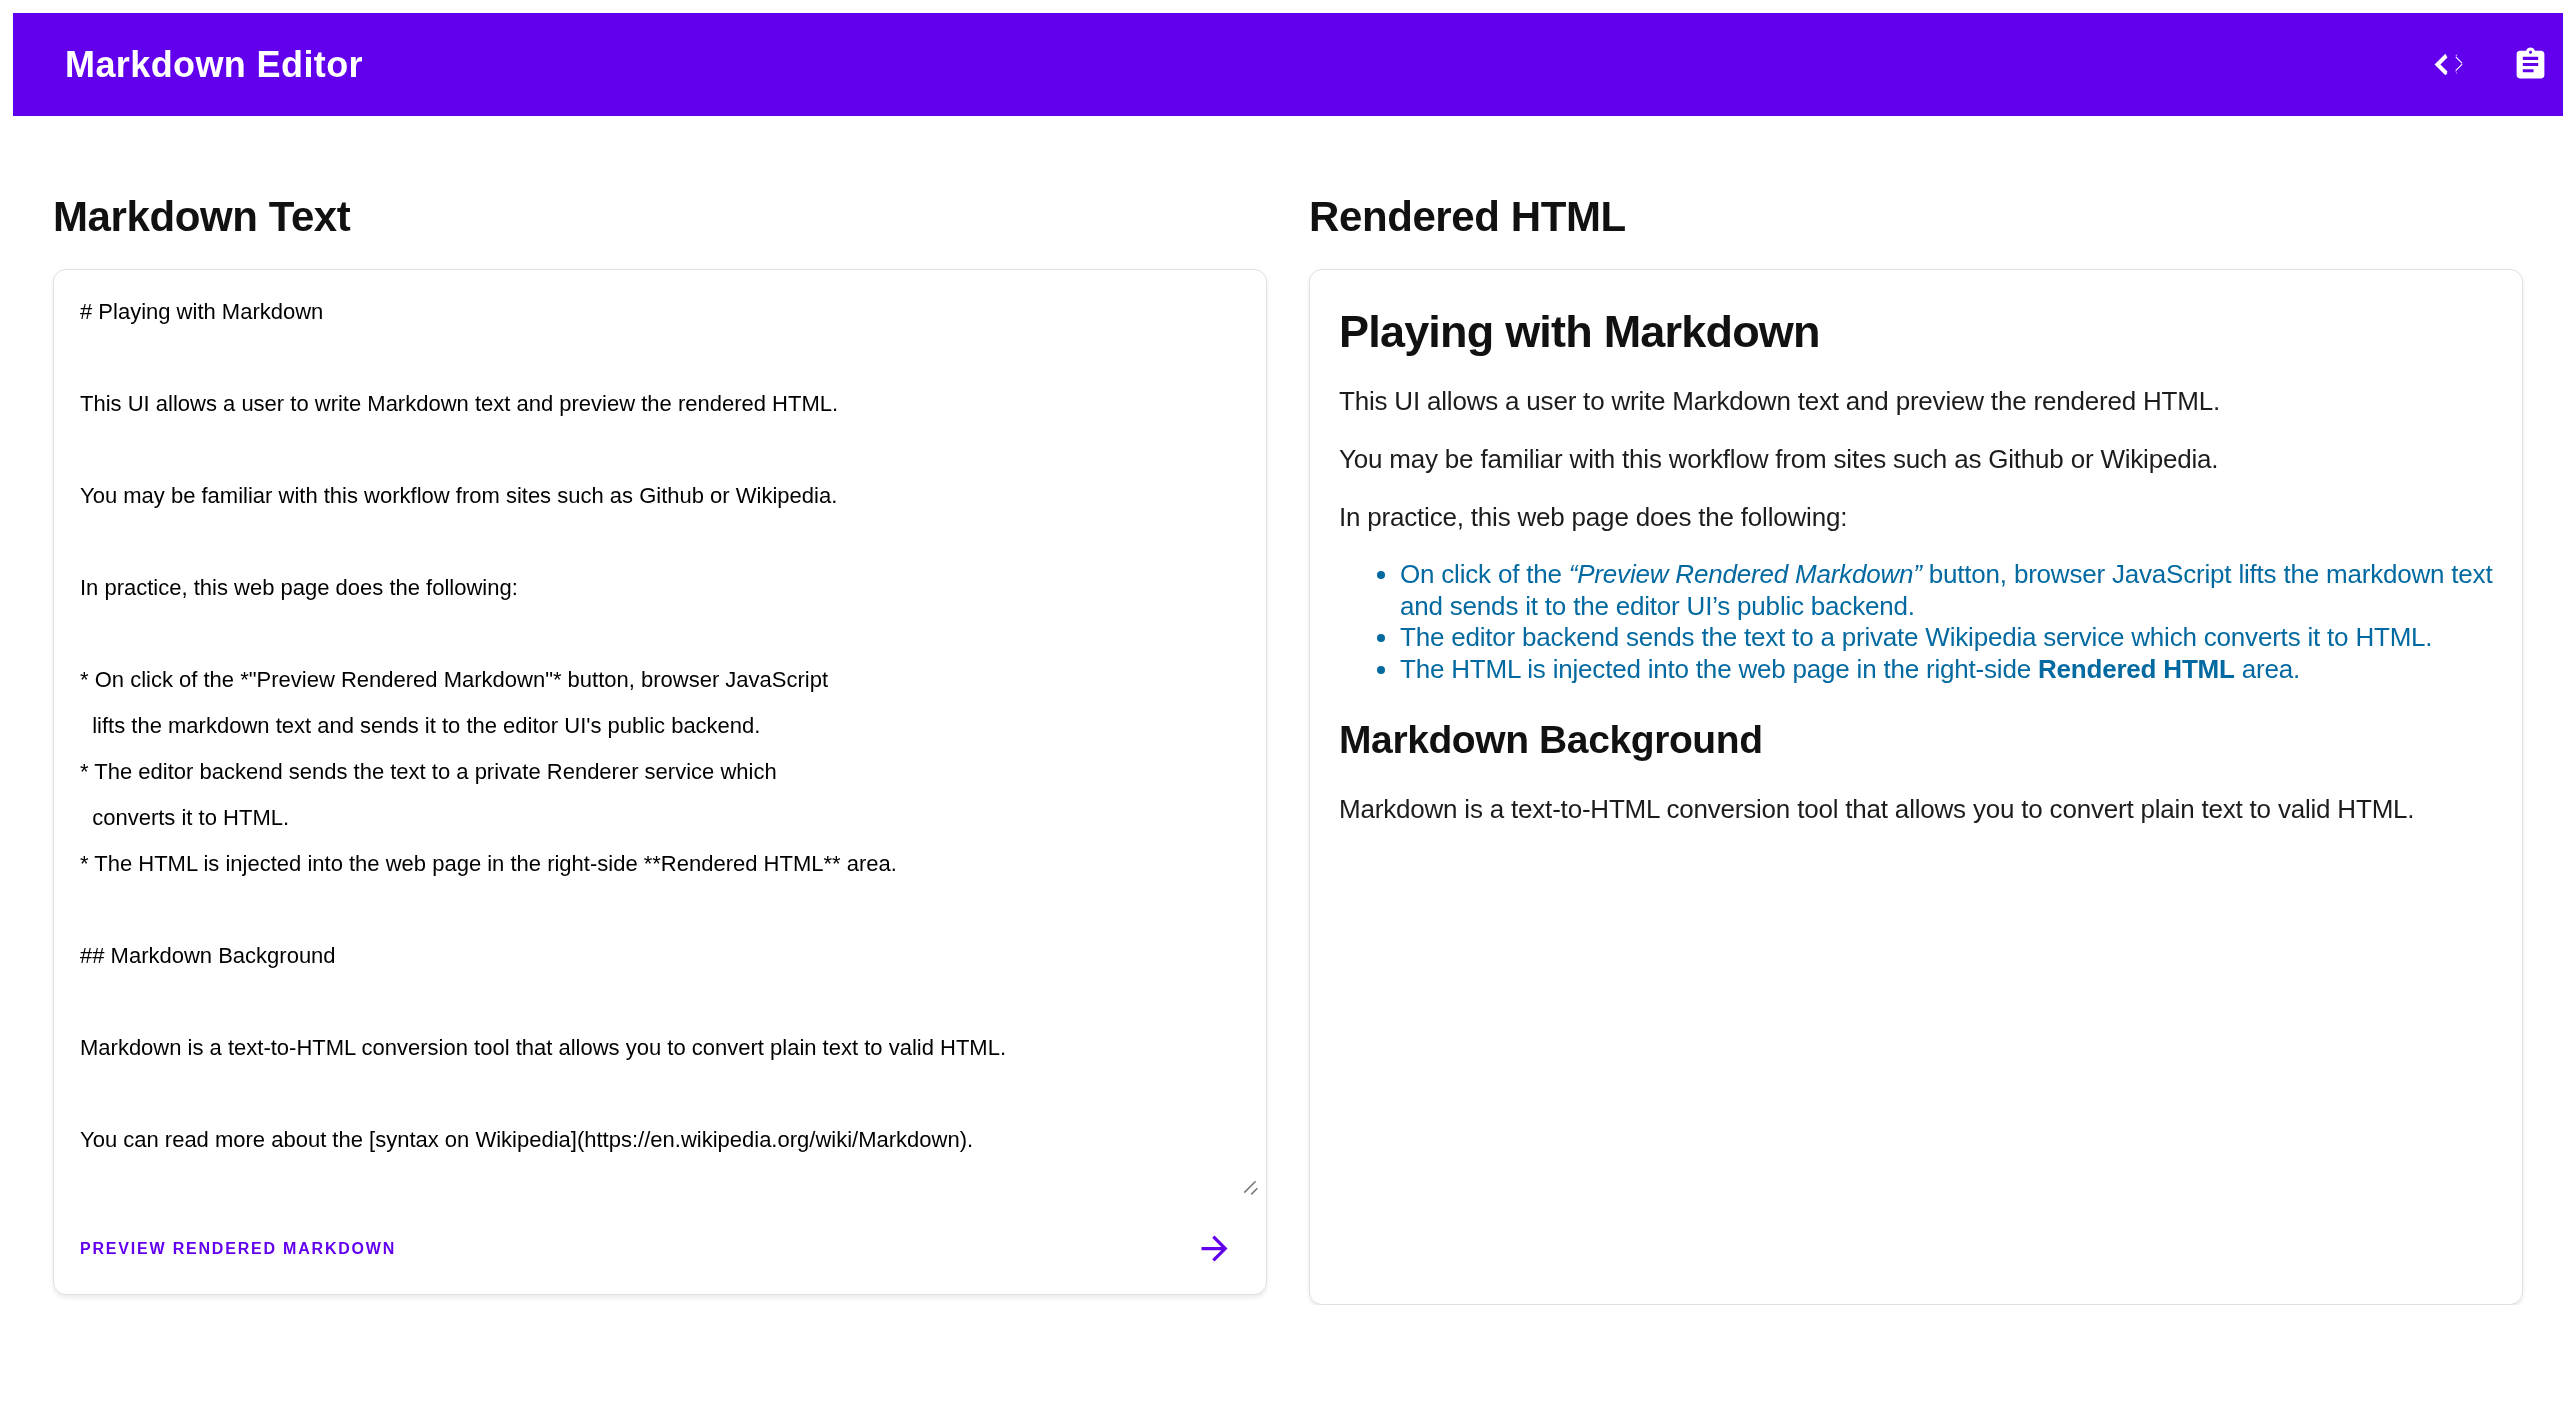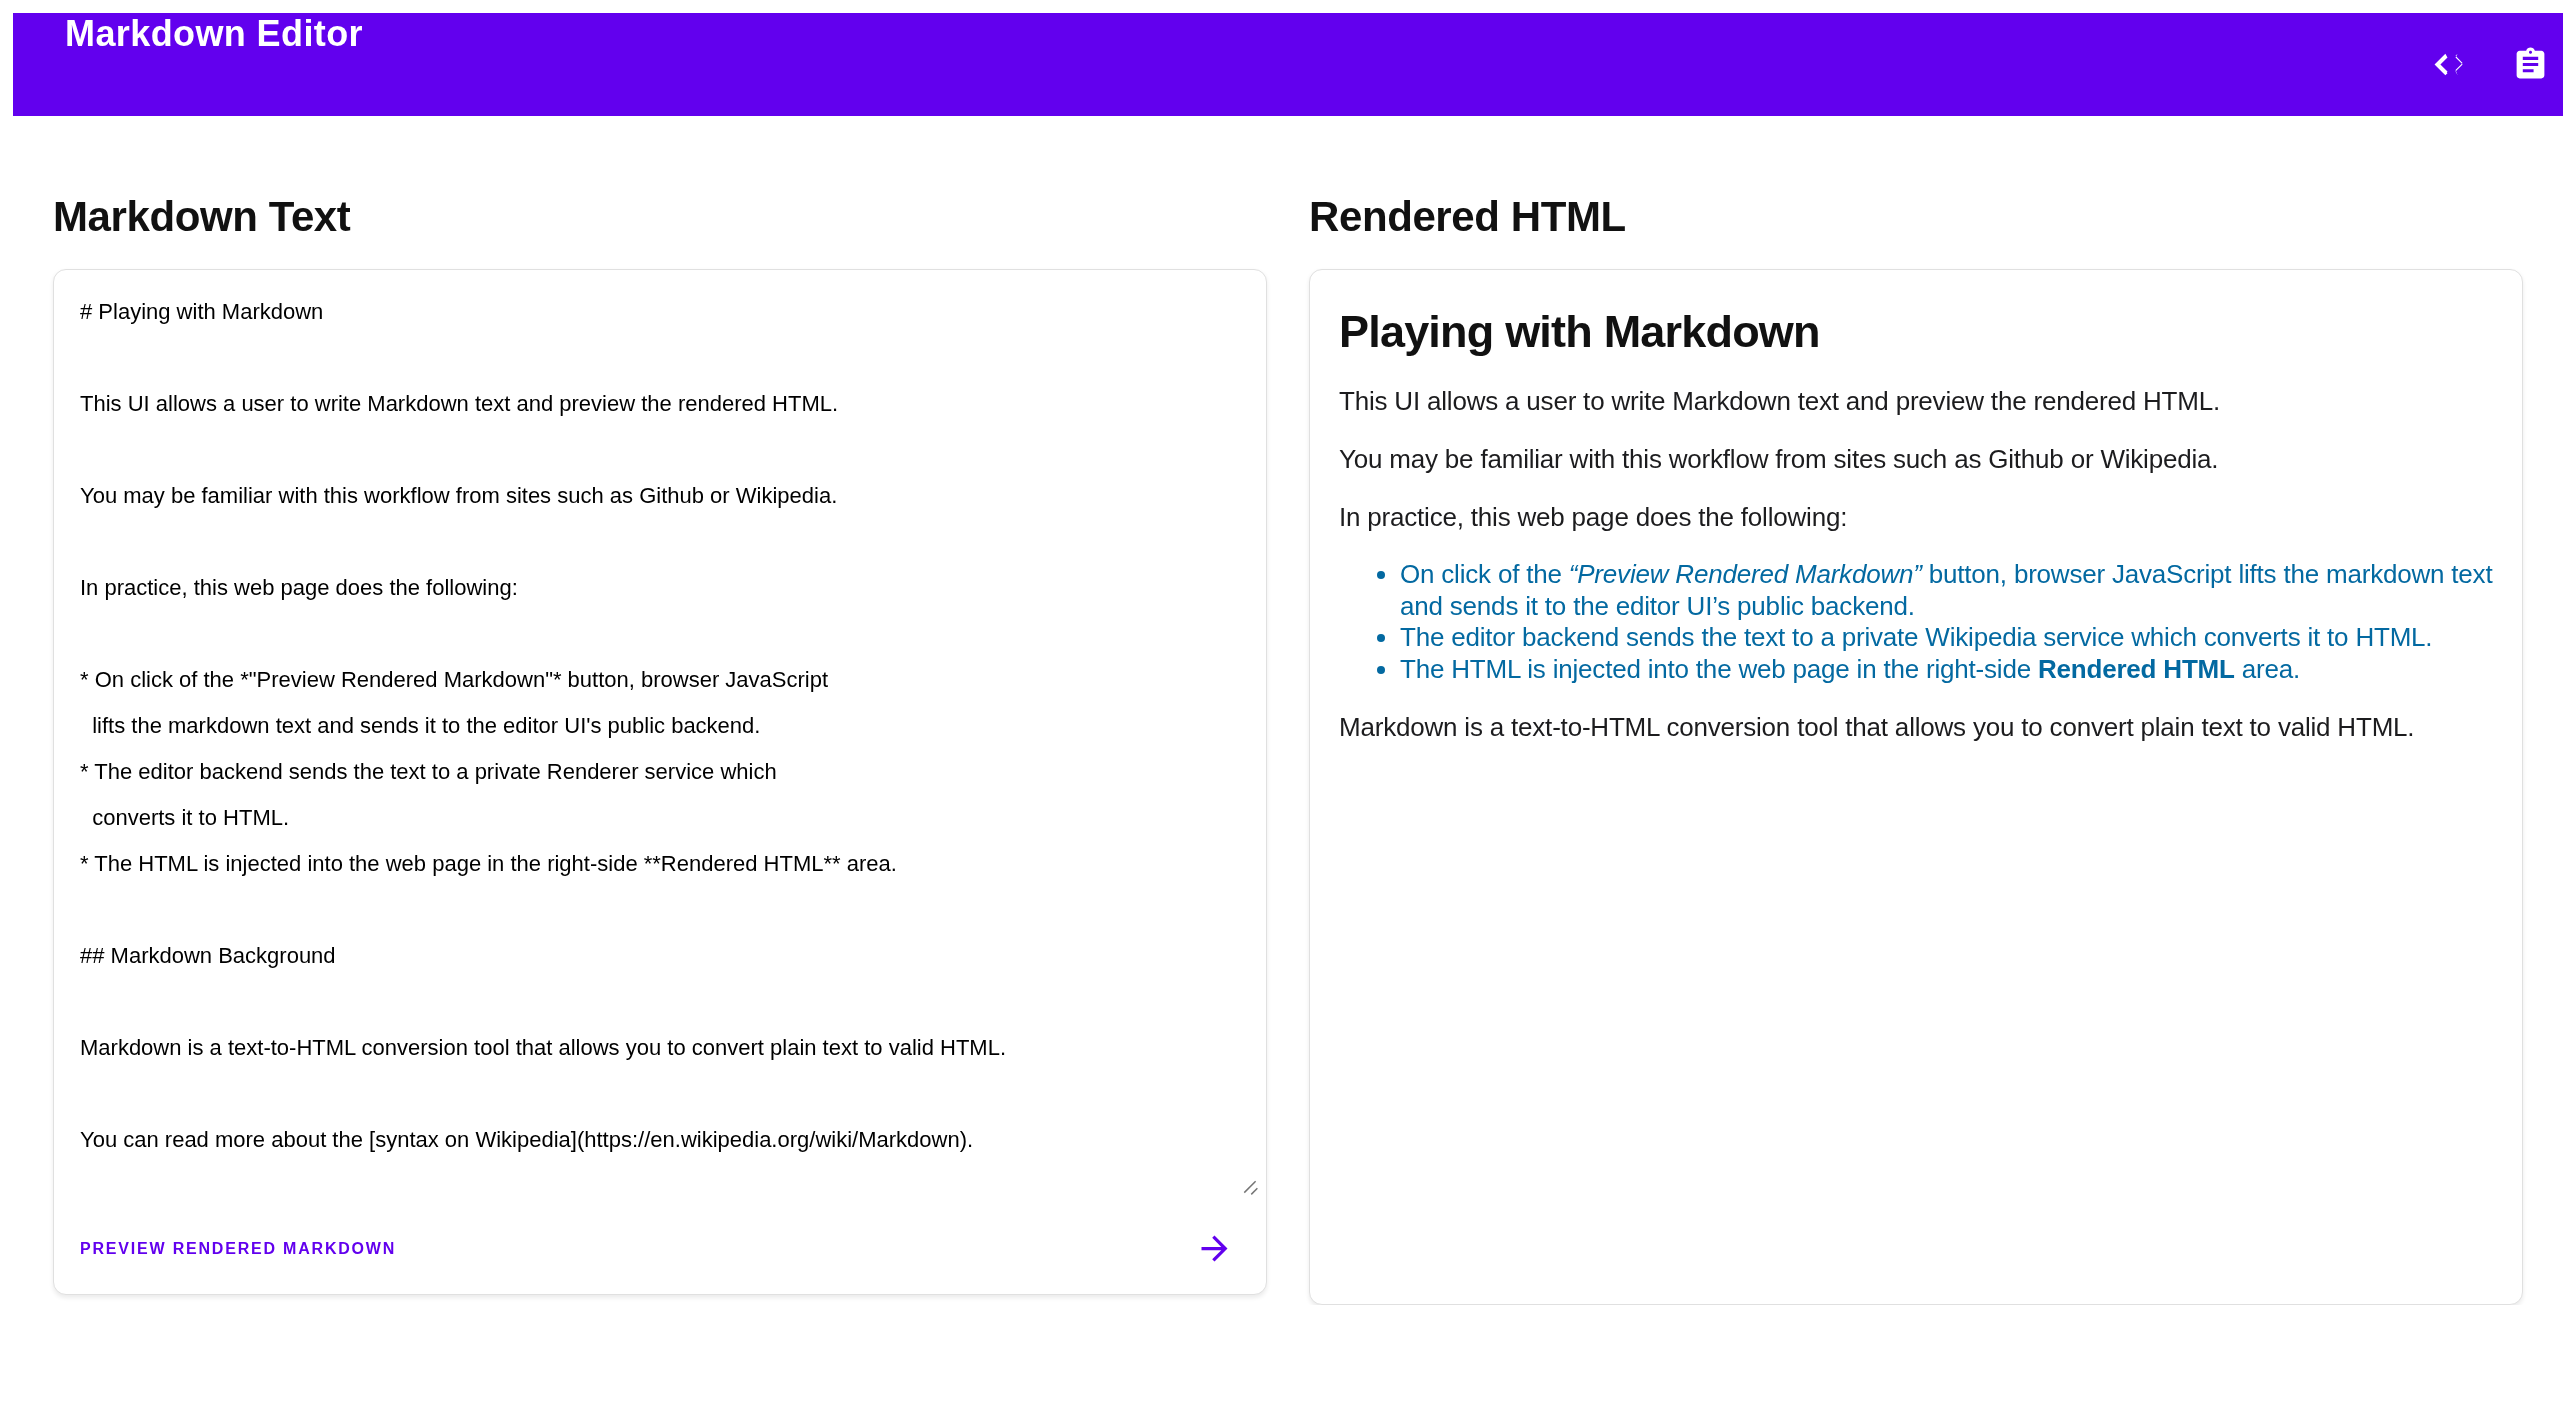--- a/index.html
+++ b/index.html
@@ -8,20 +8,21 @@
     font-family:"Liberation Sans", sans-serif;
     color:#202124;
     width:2550px;
   }
 
   
   .app-bar {
     background:#6200EE;
     height:103px;
     display:flex;
+    align-items:center;
     padding:0 14.5px 0 52px;
   }
   .app-bar-title {
     color:#ffffff;
     font-size:36px;
     font-weight:700;
     flex:1;
     letter-spacing:0.4px;
   }
   .icon-btn {
@@ -182,18 +183,19 @@
     <div class="card rendered-card">
       <h1>Playing with Markdown</h1>
       <p>This UI allows a user to write Markdown text and preview the rendered HTML.</p>
       <p>You may be familiar with this workflow from sites such as Github or Wikipedia.</p>
       <p>In practice, this web page does the following:</p>
       <ul>
         <li>On click of the <em>“Preview Rendered Markdown”</em> button, browser JavaScript lifts the markdown text and sends it to the editor UI’s public backend.</li>
         <li>The editor backend sends the text to a private Wikipedia service which converts it to HTML.</li>
         <li>The HTML is injected into the web page in the right-side <strong>Rendered HTML</strong> area.</li>
       </ul>
+      <h2>Markdown Background</h2>
       <p>Markdown is a text-to-HTML conversion tool that allows you to convert plain text to valid HTML.</p>
     </div>
   </section>
 
 </main>
 
 
 </body></html>

